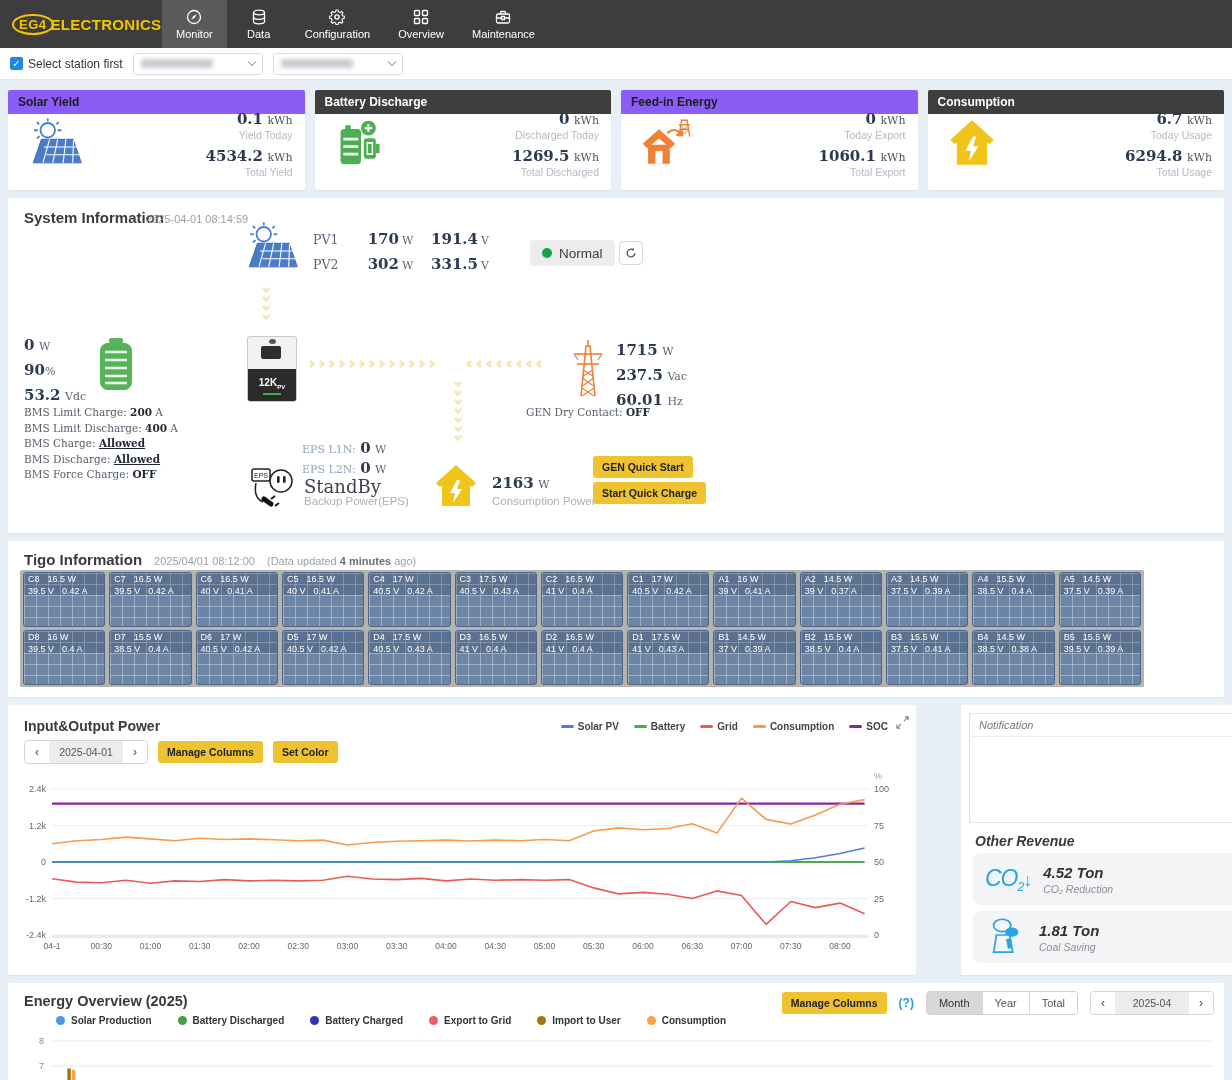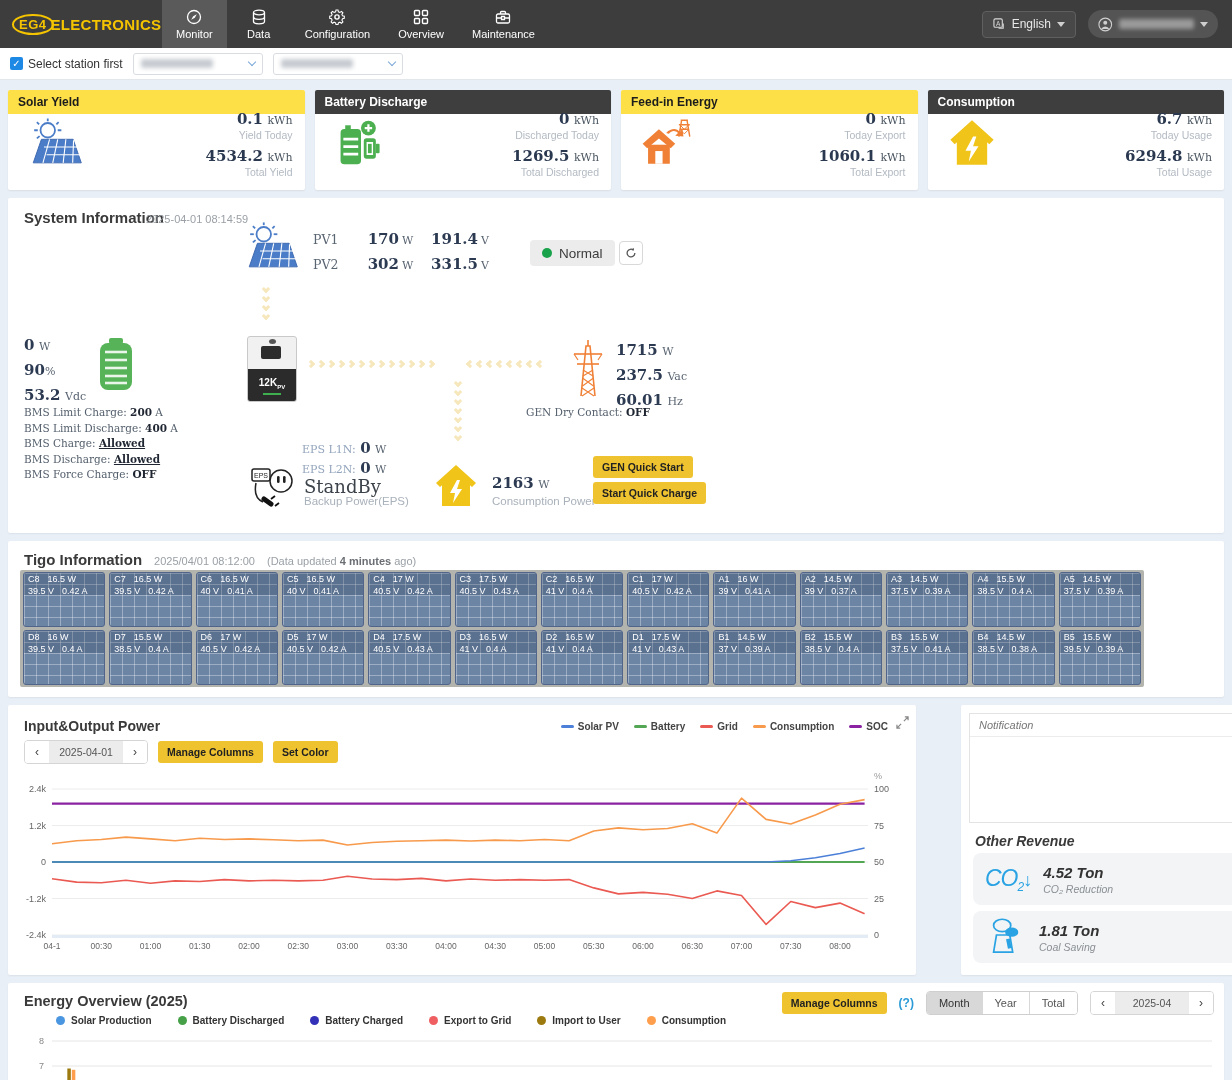--- a/index.html
+++ b/index.html
@@ -37,21 +37,21 @@
   .sel { width:130px; height:22px; border:1px solid #d9dde2; border-radius:3px; background:#fff;
          display:flex; align-items:center; justify-content:space-between; padding:0 7px; cursor:pointer; }
   .sel .blur-sel { width:72px; height:9px; background:#c7cbd1; border-radius:2px; filter:blur(2px); }
   .sel-caret { width:6px; height:6px; border-right:1.5px solid #7aa7d9; border-bottom:1.5px solid #7aa7d9;
                transform:rotate(45deg); margin-top:-3px; }
 
   
   .cards-row { position:absolute; left:8px; top:90px; width:1216px; display:flex; gap:10px; }
   .card { flex:1; background:#fff; border-radius:2px; box-shadow:0 1px 2px rgba(0,0,0,.07); overflow:hidden; }
   .card-h { height:24px; display:flex; align-items:center; padding:0 10px; font-size:12px; font-weight:bold; }
-  .card-h.yellow { background:#fde047; color:#1c1c1c; }
+  .card-h.yellow { background:#8b5cf6; color:#1c1c1c; }
   .card-h.dark { background:#3e3e3e; color:#fff; }
   .card-b { height:76px; display:flex; align-items:center; padding:0 12px 16px 18px; }
   .card-ic { width:66px; }
   .card-vals { margin-left:auto; text-align:right; display:flex; flex-direction:column; gap:1px; }
   .v-big { font-family:"DejaVu Serif", serif; font-weight:bold; font-size:15px; color:#2b3950; }
   .v-unit { font-family:"DejaVu Serif", serif; font-size:11px; color:#4a5560; font-weight:normal; }
   .v-lab { font-size:10.5px; color:#b3bac2; }
 
   
   .panel { position:absolute; background:#fff; border-radius:2px; box-shadow:0 1px 2px rgba(0,0,0,.06); }
@@ -196,40 +196,20 @@
         <span class="nav-ic">
           <svg width="16" height="16" viewBox="0 0 16 16" fill="none" stroke="#fff" stroke-width="1.3">
             <rect x="1.5" y="5" width="13" height="9" rx="1.5"></rect>
             <path d="M5.5 5 V3.5 a1 1 0 0 1 1-1 h3 a1 1 0 0 1 1 1 V5"></path>
             <path d="M1.5 9 h5 m3 0 h5 M6.5 7.5 h3 v3 h-3 Z"></path>
           </svg>
         </span>
         <span class="nav-lb">Maintenance</span>
       </div>
     </nav>
-  <div class="nav-right">
-    <div class="lang-btn">
-      <svg width="13" height="13" viewBox="0 0 14 14">
-          <rect x="1" y="1" width="9" height="9" rx="1.5" fill="none" stroke="#d8d8d8" stroke-width="1.2"></rect>
-          <text x="5.5" y="8.3" font-size="7" fill="#d8d8d8" text-anchor="middle" font-family="Liberation Sans">A</text>
-          <path d="M11 6 v5 h-5" fill="none" stroke="#d8d8d8" stroke-width="1.2"></path>
-        </svg>
-      <span>English</span>
-      <span class="caret"></span>
-    </div>
-    <div class="account-btn">
-      <svg width="15" height="15" viewBox="0 0 16 16">
-          <circle cx="8" cy="8" r="7" fill="none" stroke="#cfcfcf" stroke-width="1.2"></circle>
-          <circle cx="8" cy="6.2" r="2.2" fill="#cfcfcf"></circle>
-          <path d="M3.5 13 a5 5 0 0 1 9 0" fill="#cfcfcf"></path>
-        </svg>
-      <span class="blur-chip"></span>
-      <span class="caret"></span>
-    </div>
-  </div>
 </header>
 
 <div class="station-bar">
   <label style="display:flex;align-items:center;cursor:pointer;">
     <span class="cb">✓</span>
     <span class="cb-lb">Select station first</span>
   </label>
   <div class="sel">
       <span class="blur-sel"></span>
       <span class="sel-caret"></span>

